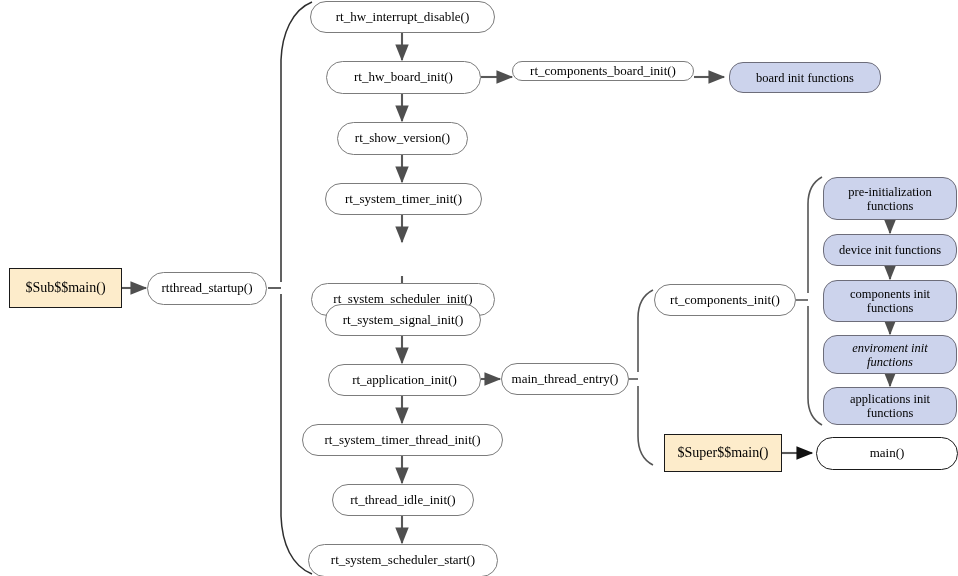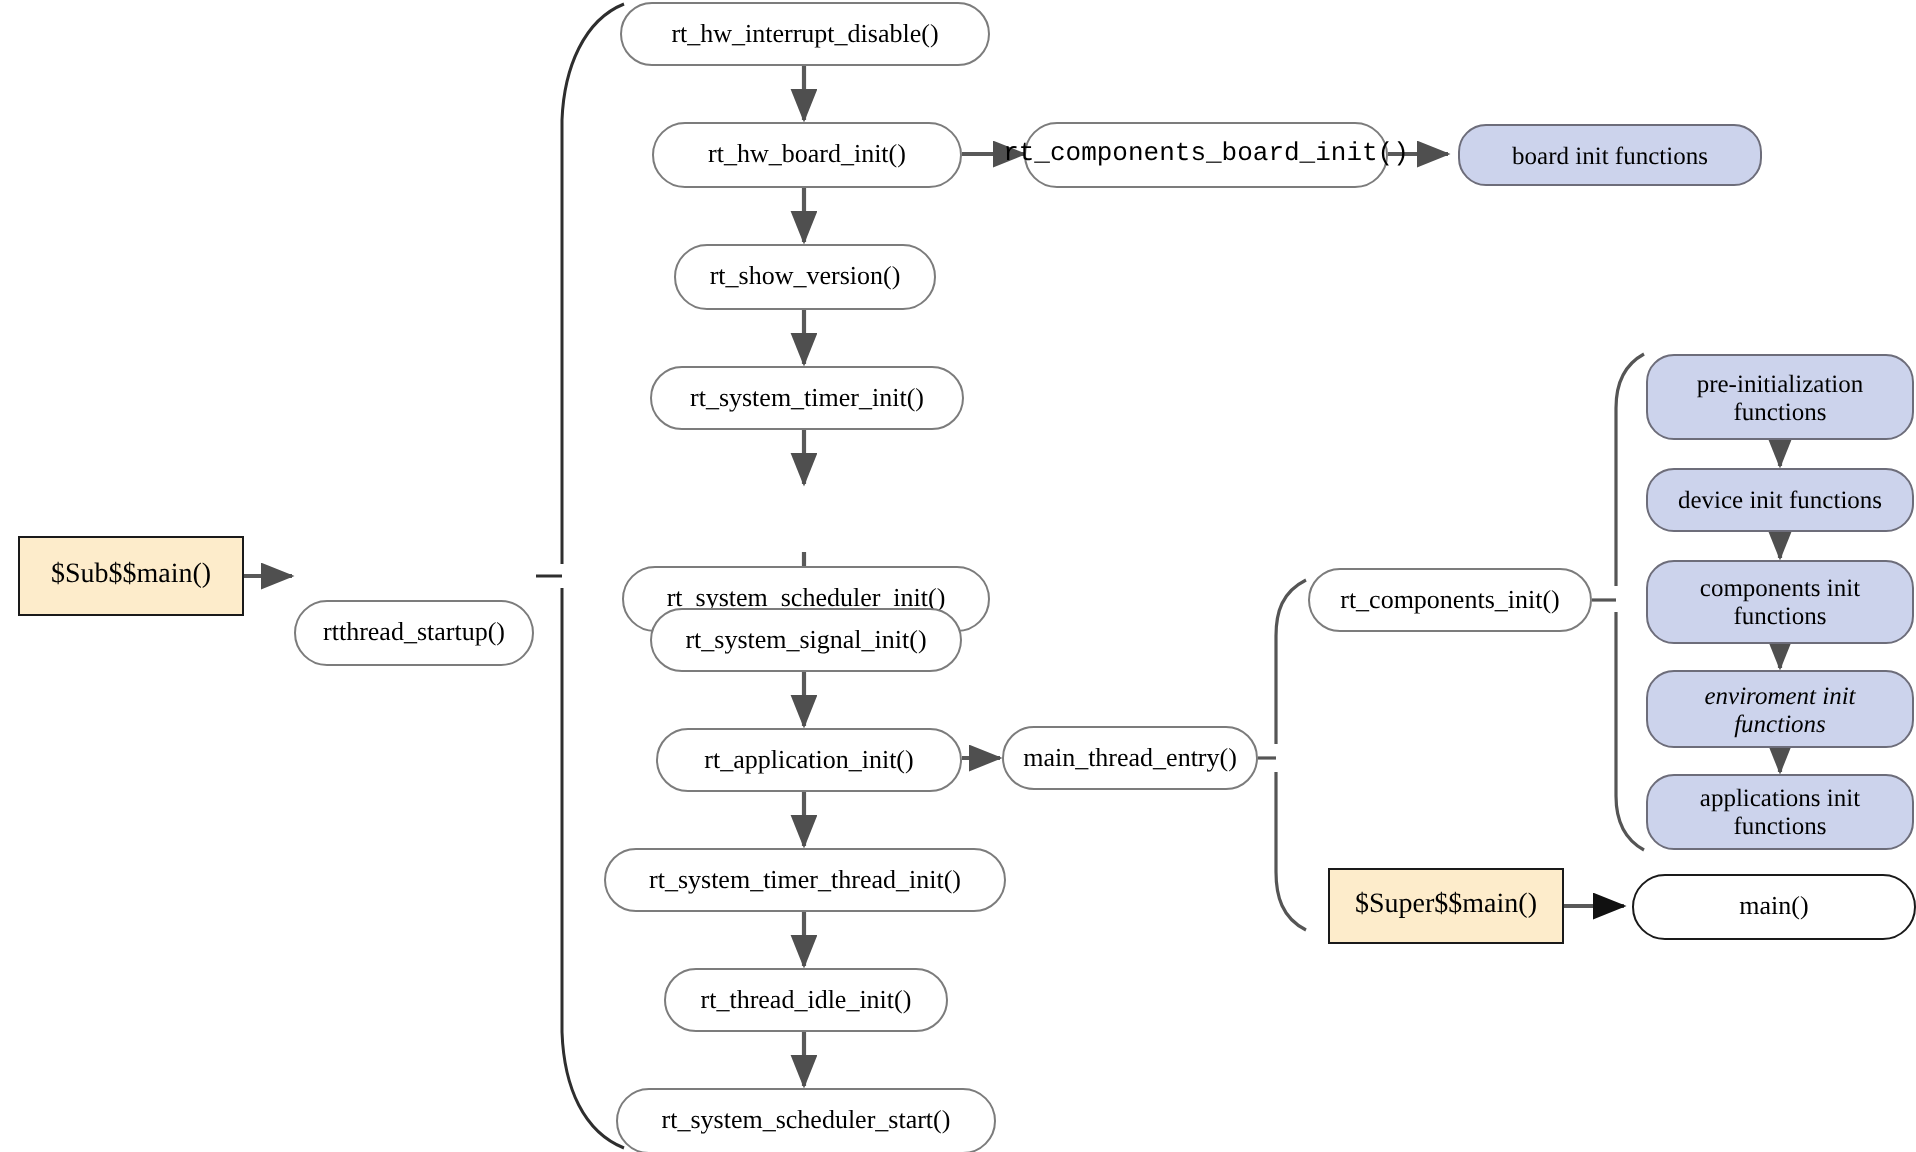--- a/index.html
+++ b/index.html
@@ -108,21 +108,21 @@
       <path d="M 822,177 C 811,183 808,193 808,204 L 808,293"></path>
       <path d="M 808,306 L 808,398 C 808,409 811,419 822,425"></path>
       <line x1="796" y1="300" x2="808" y2="300"></line>
     </g>
   </svg>
 
   <div class="node n-cream" style="left:9px;top:268px;width:113px;height:40px;">
     <span class="lbl">$Sub$$main()</span>
   </div>
 
-  <div class="node n-round" style="left:147px;top:272px;width:120px;height:33px;margin-top:28px;">
+  <div class="node n-round" style="left:147px;top:272px;width:120px;height:33px;">
     <span class="lbl">rtthread_startup()</span>
   </div>
 
   <div class="node n-round" style="left:310px;top:1px;width:185px;height:32px;">
     <span class="lbl">rt_hw_interrupt_disable()</span>
   </div>
 
   <div class="node n-round" style="left:326px;top:61px;width:155px;height:33px;">
     <span class="lbl">rt_hw_board_init()</span>
   </div>
@@ -152,21 +152,21 @@
   </div>
 
   <div class="node n-round" style="left:332px;top:484px;width:142px;height:32px;">
     <span class="lbl">rt_thread_idle_init()</span>
   </div>
 
   <div class="node n-round" style="left:308px;top:544px;width:190px;height:33px;">
     <span class="lbl">rt_system_scheduler_start()</span>
   </div>
 
-  <div class="node n-round" style="left:512px;top:61px;width:182px;height:33px;font-family:Liberation Mono, monospace;">
+  <div class="node n-round" style="left:512px;top:61px;width:182px;height:20px;">
     <span class="lbl">rt_components_board_init()</span>
   </div>
 
   <div class="node n-blue" style="left:729px;top:62px;width:152px;height:31px;">
     <span class="lbl">board init functions</span>
   </div>
 
   <div class="node n-round" style="left:501px;top:363px;width:128px;height:32px;">
     <span class="lbl">main_thread_entry()</span>
   </div>

